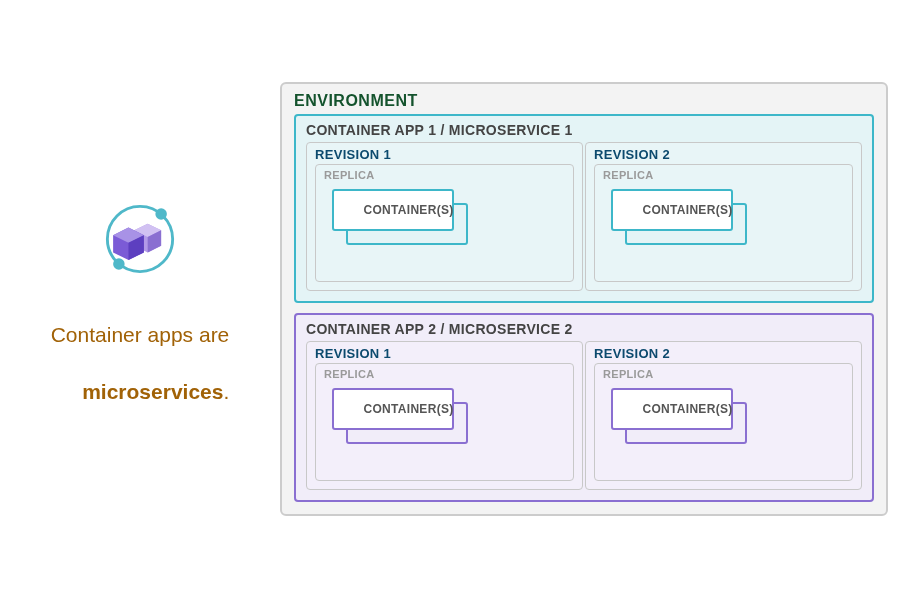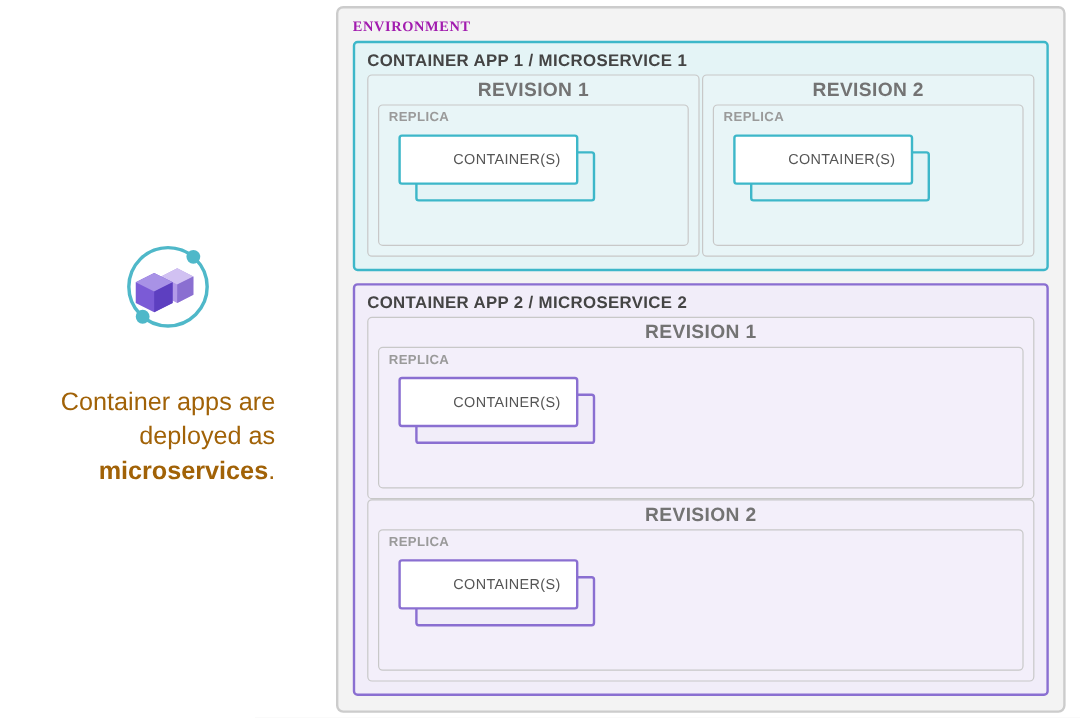--- a/index.html
+++ b/index.html
@@ -31,77 +31,76 @@
     flex: 1;
     padding: 12px 12px 12px 0;
   }
   .env {
     border: 2px solid #ccc;
     border-radius: 6px;
     background: #f3f3f3;
     padding: 8px 12px 12px 12px;
   }
   .env-label {
-    font-size: 12px; font-weight: 600; letter-spacing: .5px;
-    color: #a21caf; margin-bottom: 4px; font-family: Liberation Serif, serif;
+    font-size: 16px; font-weight: 600; letter-spacing: .5px;
+    color: #14532d; margin-bottom: 4px;
   }
   .app {
     border: 2px solid;
     border-radius: 4px;
     padding: 6px 10px 10px 10px;
     margin-bottom: 10px;
     display: flex;
     flex-wrap: wrap;
     gap: 0 2px;
   }
   .app:last-child { margin-bottom: 0; }
   .app-title {
     width: 100%;
     font-size: 14px; font-weight: 600; letter-spacing: .3px;
     color: #444; margin-bottom: 4px;
   }
   .app1 { border-color: #3db7c9; background: #e4f4f6; }
-  .app2 { border-color: #8a6fd1; background: #f1edf9; flex-direction: column; }
+  .app2 { border-color: #8a6fd1; background: #f1edf9; }
 
   .revision {
     flex: 1 1 0;
     border: 1px solid #c8c8c8;
     border-radius: 4px;
     padding: 4px 8px 8px 8px;
     background: rgba(255,255,255,.15);
   }
   .rev-label {
-    font-size: 16px; font-weight: 600; color: #737373; letter-spacing: .3px;
+    font-size: 13px; font-weight: 600; color: #0c4a6e; letter-spacing: .3px;
     margin-bottom: 2px;
-    text-align: center;
   }
   .replica {
     border: 1px solid #c8c8c8;
     border-radius: 4px;
     padding: 4px 8px 24px 8px;
     position: relative;
     min-height: 118px;
   }
   .rep-label {
     font-size: 11px; font-weight: 700; color: #9a9a9a; letter-spacing: .3px;
     margin-bottom: 6px;
   }
   .container-stack {
     position: relative;
     height: 58px;
     margin-top: 8px;
     margin-left: 8px;
   }
   .cbox {
     position: absolute;
-    width: 150px; height: 42px;
+    width: 122px; height: 42px;
     border: 2px solid;
     border-radius: 3px;
     display: flex; align-items: center; justify-content: center;
-    font-size: 12px; font-weight: 400; letter-spacing: .3px; padding-left: 31px;
+    font-size: 12px; font-weight: 700; letter-spacing: .3px; padding-left: 31px;
   }
   .cbox.back { top: 14px; left: 14px; }
   .cbox.front { top: 0; left: 0; }
   .app1 .cbox { border-color: #3db7c9; background: #fff; color: #555; }
   .app1 .cbox.back { background: #e4f4f6; }
   .app2 .cbox { border-color: #8a6fd1; background: #fff; color: #555; }
   .app2 .cbox.back { background: #f1edf9; }
 </style>
 </head>
 <body>
@@ -123,21 +122,21 @@
         <g transform="translate(-12 4)">
           <polygon points="0,-16 16,-8 16,10 0,18 -16,10 -16,-8" fill="#7b5bd6"></polygon>
           <polygon points="0,-16 16,-8 0,0 -16,-8" fill="#a892e6"></polygon>
           <polygon points="0,0 16,-8 16,10 0,18" fill="#5d3fc0"></polygon>
         </g>
       </g>
     </svg>
   </div>
   <p class="caption">
     <span>Container apps are</span><br>
-    <span>deployed as</span><br>
+    <br>
     <b>microservices</b><span>.</span>
   </p>
 </div>
 
 <div class="diagram">
   <div class="env">
     <div class="env-label">ENVIRONMENT</div>
 
     <div class="app app1">
       <div class="app-title">CONTAINER APP 1 / MICROSERVICE 1</div>

